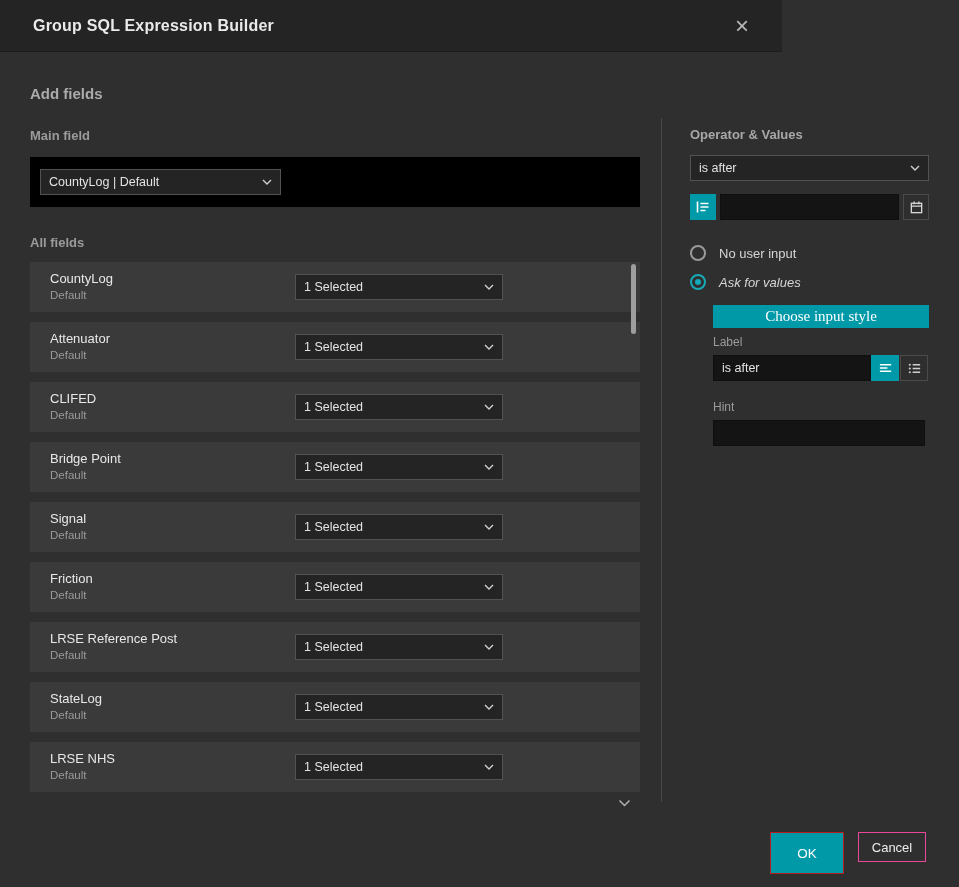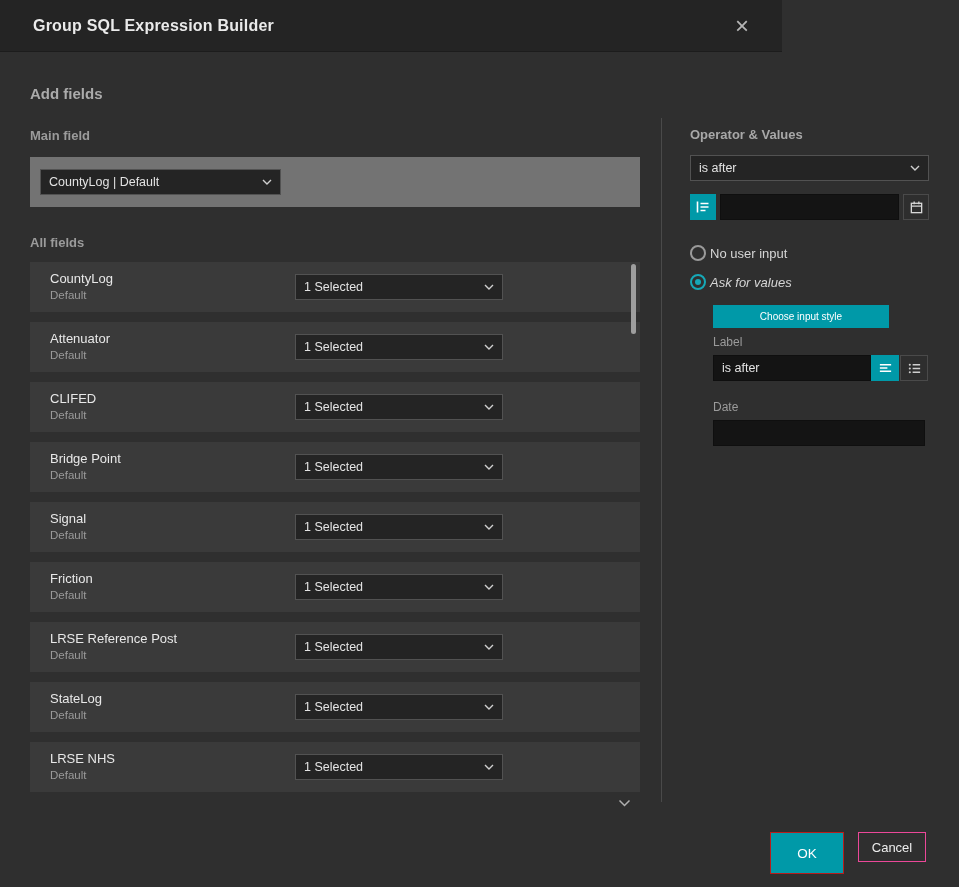--- a/index.html
+++ b/index.html
@@ -21,21 +21,21 @@
     padding:0 33px;
   }
   .titlebar h1 { font-size:16px; font-weight:700; color:#eaeaea; letter-spacing:.2px; }
   .close-x { font-size:24px; color:#b5b5b5; line-height:1; cursor:pointer; font-weight:400; }
 
   
   .h-add { top:85px; left:30px; font-size:15px; font-weight:700; color:#ababab; }
   .lbl-sec { font-size:13px; font-weight:700; color:#9b9b9b; }
 
   
-  .panel { background:#737373; }
+  .panel { background:#000000; }
   .select {
     position:absolute; height:26px; background:#242424;
     border:1px solid #525252; display:flex; align-items:center;
     padding:0 8px; font-size:12.5px; color:#e3e3e3; cursor:pointer;
   }
   .select .chev { margin-left:auto; flex:0 0 auto; }
   .select .cal { margin-right:7px; flex:0 0 auto; }
 
   
   .list { position:absolute; left:30px; top:262px; width:610px; }
@@ -56,36 +56,36 @@
     display:flex; align-items:center; justify-content:center; cursor:pointer;
   }
   .teal-bg { background:#0099a8; border:1px solid #0099a8; }
   .dark-bg { background:#2e2e2e; border:1px solid #4a4a4a; }
   .txt-input {
     position:absolute; height:26px; background:#141414;
     border:1px solid #0f0f0f; color:#e3e3e3; font-size:12.5px;
     padding:0 8px; font-family:"Liberation Sans", sans-serif; outline:none;
   }
 
-  .radio-row { position:absolute; left:690px; display:flex; align-items:center; gap:4px; cursor:pointer; }
+  .radio-row { position:absolute; left:690px; display:flex; align-items:center; gap:13px; cursor:pointer; }
   .radio {
     width:16px; height:16px; border-radius:50%;
     border:2px solid #9a9a9a; background:transparent; position:relative; flex:0 0 auto;
   }
   .radio.sel { border-color:#16a9b8; }
   .radio.sel::after {
     content:""; position:absolute; left:3px; top:3px; width:6px; height:6px;
     border-radius:50%; background:#16a9b8;
   }
   .radio-lbl { font-size:13px; color:#d6d6d6; }
 
   .btn-choose {
-    position:absolute; left:713px; top:305px; width:176px; height:23px;
-    background:#0099a8; border:none; color:#fff; font-size:10px;
-    font-family:Liberation Sans, sans-serif; cursor:pointer;
+    position:absolute; left:713px; top:305px; width:216px; height:23px;
+    background:#0099a8; border:none; color:#fff; font-size:15px;
+    font-family:Liberation Serif, serif; cursor:pointer;
   }
   .lbl-small { position:absolute; font-size:12px; color:#9b9b9b; }
   .style-btn { width:28px; height:26px; }
 
   
   .btn-ok {
     position:absolute; left:770px; top:832px; width:74px; height:42px;
     background:#0099a8; border:1px solid #b91c1c; color:#fff;
     font-size:13.5px; font-family:"Liberation Sans", sans-serif; cursor:pointer;
   }
@@ -270,17 +270,17 @@
 </div>
 <div class="icon-btn dark-bg style-btn" style="left:900px; top:355px;">
   <svg width="15" height="15" viewBox="0 0 16 16">
       <circle cx="3" cy="4" r="1.1" fill="#cfcfcf"></circle>
       <circle cx="3" cy="8" r="1.1" fill="#cfcfcf"></circle>
       <circle cx="3" cy="12" r="1.1" fill="#cfcfcf"></circle>
       <path d="M6 4h8M6 8h8M6 12h8" stroke="#cfcfcf" stroke-width="1.4" fill="none"></path>
     </svg>
 </div>
 
-<div class="lbl-small" style="left:713px; top:400px;">Date</div>
+<div class="lbl-small" style="left:713px; top:400px;">Hint</div>
 <input class="txt-input" style="left: 713px; top: 420px; width: 212px;" value="">
 
 <button class="btn-ok">OK</button>
 <button class="btn-cancel">Cancel</button>
 
 </body></html>

